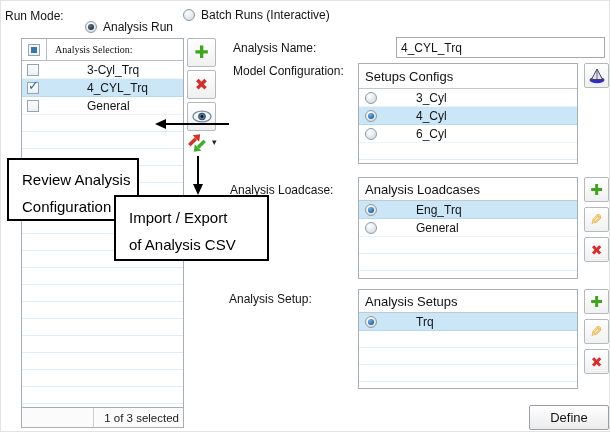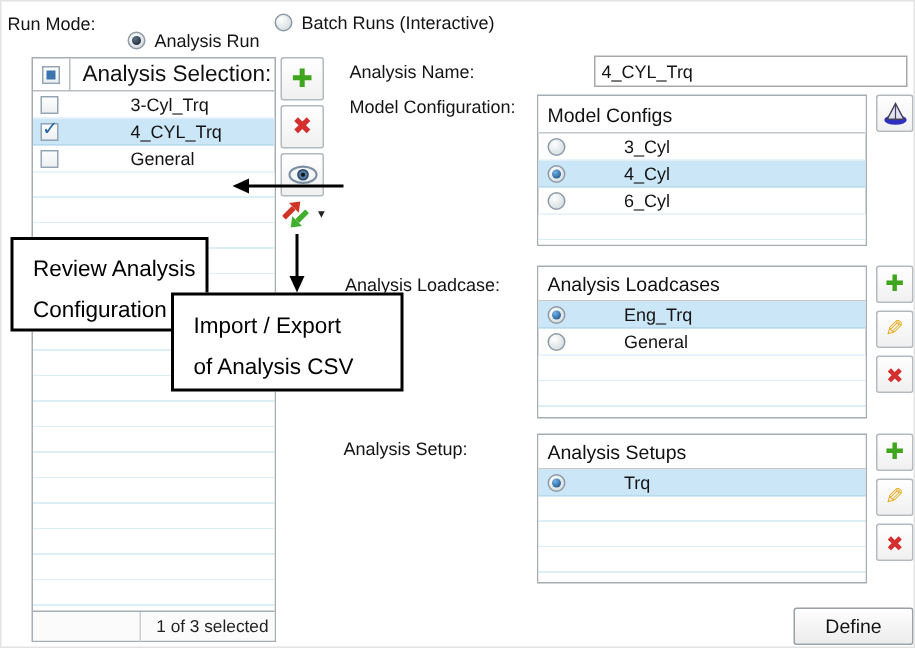--- a/index.html
+++ b/index.html
@@ -28,21 +28,21 @@
                border-bottom:1px solid #c3c9cd;background:#fff;}
   .lrow{height:17px;flex:none;display:flex;align-items:center;font-size:12px;color:#141414;border-bottom:1px solid #eaf4fa;gap:32px;}
   .lrow.hl{background:#cbe6f6;border-bottom:1px solid #b7d9ec;}
   .lrow .radio{margin-left:6px;}
   .lrow .opt-label{margin-left:7px;}
   .filler{flex:1;background:repeating-linear-gradient(to bottom,#ffffff 0px,#ffffff 16px,#ddeef8 16px,#ddeef8 17px);}
 
   
   .sel-header{flex:none;height:21px;display:flex;align-items:stretch;border-bottom:1px solid #b7bdc2;}
   .cb-cell{width:24px;flex:none;display:flex;align-items:center;justify-content:center;border-right:1px solid #b7bdc2;}
-  .sel-title{display:flex;align-items:center;padding-left:8px;font-size:15px;color:#111;}
+  .sel-title{display:flex;align-items:center;padding-left:8px;font-size:10px;color:#111;font-family:Liberation Serif, serif;}
   .sel-row .checkbox{margin-left:5px;}
   .sel-row .row-label{margin-left:16px;}
   .status-row{flex:none;height:19px;border-top:1px solid #a6adb3;background:#fbfbfb;display:flex;justify-content:flex-end;align-items:center;}
   .status-text{font-size:11.5px;color:#222;border-left:1px solid #cfcfcf;padding:1px 4px 0 10px;height:100%;display:flex;align-items:center;}
 
   
   .btn{position:absolute;border:1px solid #b3b9bd;border-radius:2px;background:linear-gradient(#ffffff,#f0f0f0);
        display:flex;align-items:center;justify-content:center;box-sizing:border-box;cursor:default;}
   .btn29{width:29px;height:29px;}
   .btn25{width:25px;height:25px;}
@@ -150,21 +150,21 @@
     <div class="cline">of Analysis CSV</div>
   </div>
   <div class="vline" style="left:196px;top:155px;height:30px;"></div>
   <div class="ah-down" style="left:192px;top:183px;"></div>
 
   <div class="label" style="left:232px;top:40px;">Analysis Name:</div>
   <input class="text-input" style="left: 395px; top: 36px; width: 209px; height: 21px;" value="4_CYL_Trq">
 
   <div class="label" style="left:232px;top:63px;">Model Configuration:</div>
   <div class="list" style="left:357px;top:62px;width:220px;height:101px;">
-    <div class="list-header" style="height:24px;">Model Configs</div>
+    <div class="list-header" style="height:24px;">Setups Configs</div>
     <div class="lrow">
       <span class="radio"></span>
       <span class="opt-label">3_Cyl</span>
     </div>
     <div class="lrow hl">
       <span class="radio sel"></span>
       <span class="opt-label">4_Cyl</span>
     </div>
     <div class="lrow">
       <span class="radio"></span>

